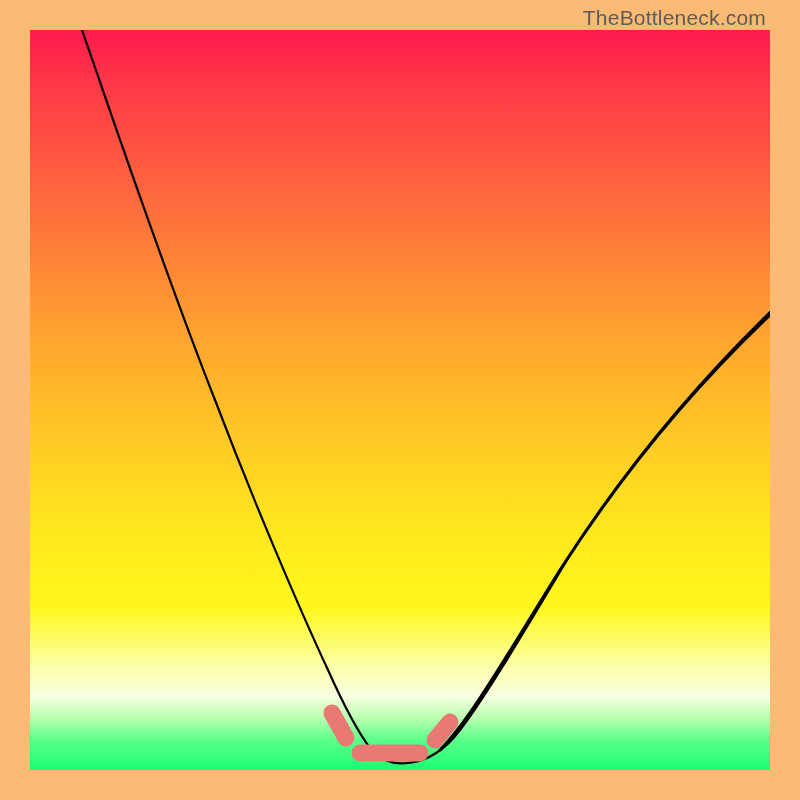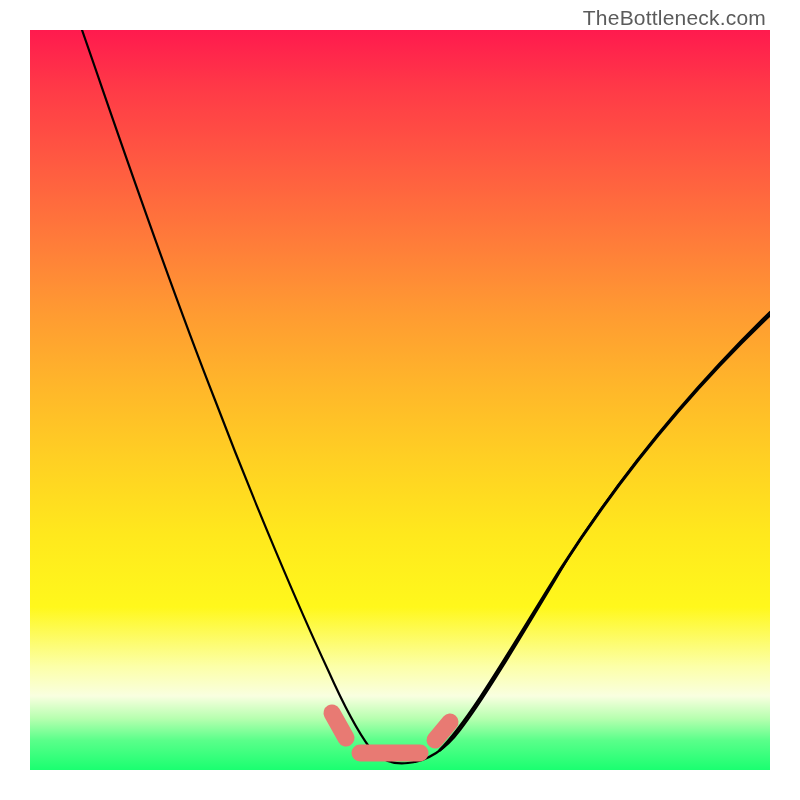--- a/index.html
+++ b/index.html
@@ -8,21 +8,21 @@
     width: 800px;
     height: 800px;
     background: #000;
     overflow: hidden;
     font-family: Arial, Helvetica, sans-serif;
   }
   .frame {
     position: relative;
     width: 800px;
     height: 800px;
-    background: #ffffff;
+    background: #fdba74;
   }
   .plot-area {
     position: absolute;
     left: 30px;
     top: 30px;
     width: 740px;
     height: 740px;
     background: linear-gradient(
       to bottom,
       #ff1a4e 0%,

